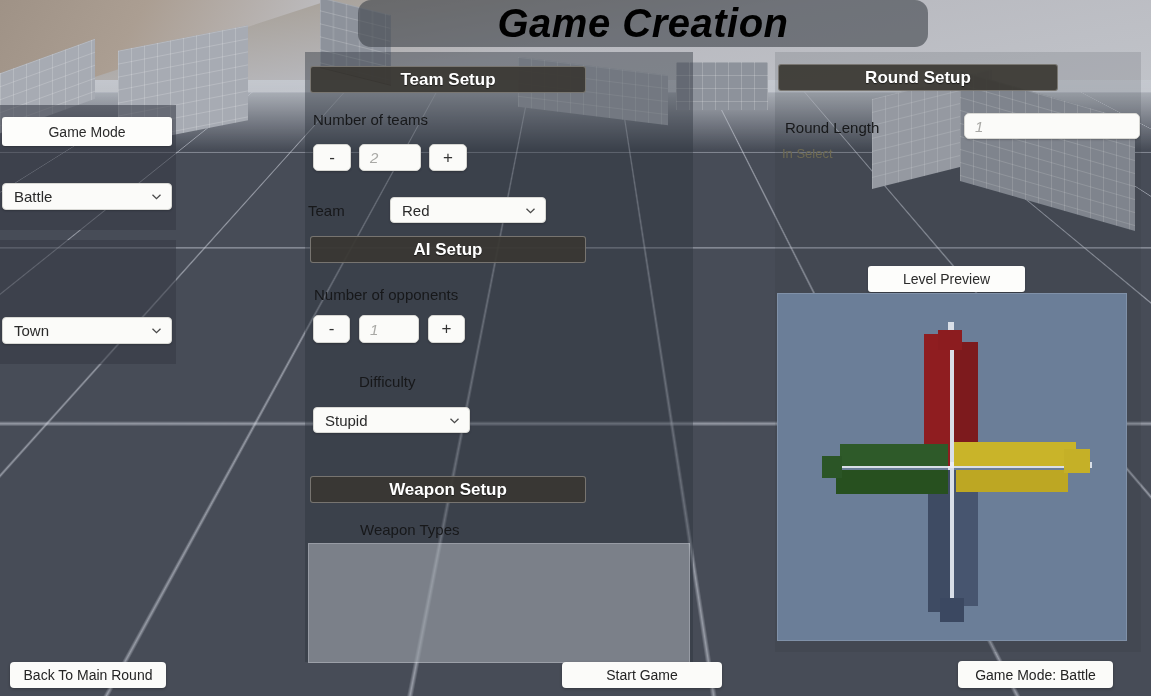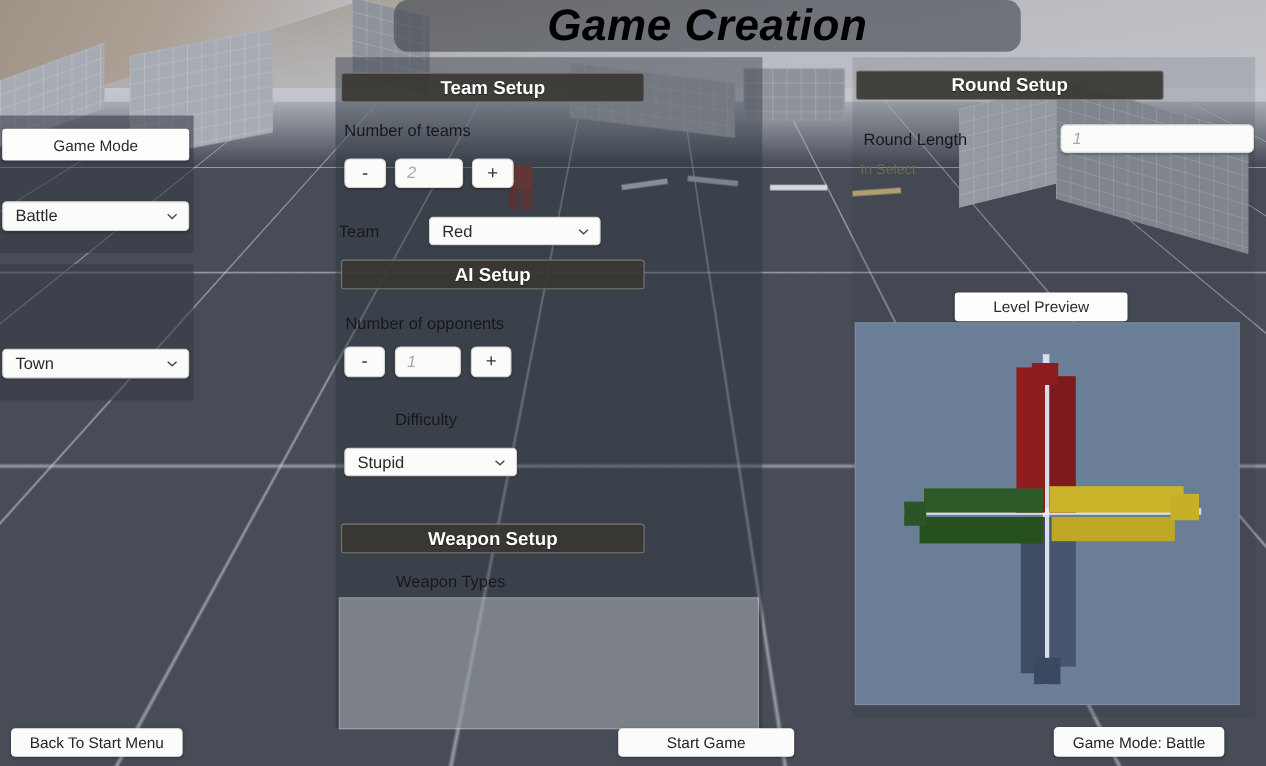--- a/index.html
+++ b/index.html
@@ -307,17 +307,17 @@
 
     <div class="pv-block" style="left:62px; top:150px; width:108px; height:22px; background:#2e5a29;"></div>
     <div class="pv-block" style="left:58px; top:176px; width:112px; height:24px; background:#27501f;"></div>
     <div class="pv-block" style="left:44px; top:162px; width:20px; height:22px; background:#2b5526;"></div>
 
     <div class="pv-block" style="left:176px; top:148px; width:122px; height:24px; background:#c9b429;"></div>
     <div class="pv-block" style="left:178px; top:176px; width:112px; height:22px; background:#bda723;"></div>
     <div class="pv-block" style="left:286px; top:155px; width:26px; height:24px; background:#c5b027;"></div>
   </div>
 
-  <div class="bottom-btn" style="left:10px; top:662px; width:156px; height:26px;">Back To Start Menu</div>
+  <div class="bottom-btn" style="left:10px; top:662px; width:156px; height:26px;">Back To Main Round</div>
   <div class="bottom-btn" style="left:562px; top:662px; width:160px; height:26px;">Start Game</div>
   <div class="bottom-btn" style="left:958px; top:661px; width:155px; height:27px;">Game Mode: Battle</div>
 
 </div>
 
 </body></html>

